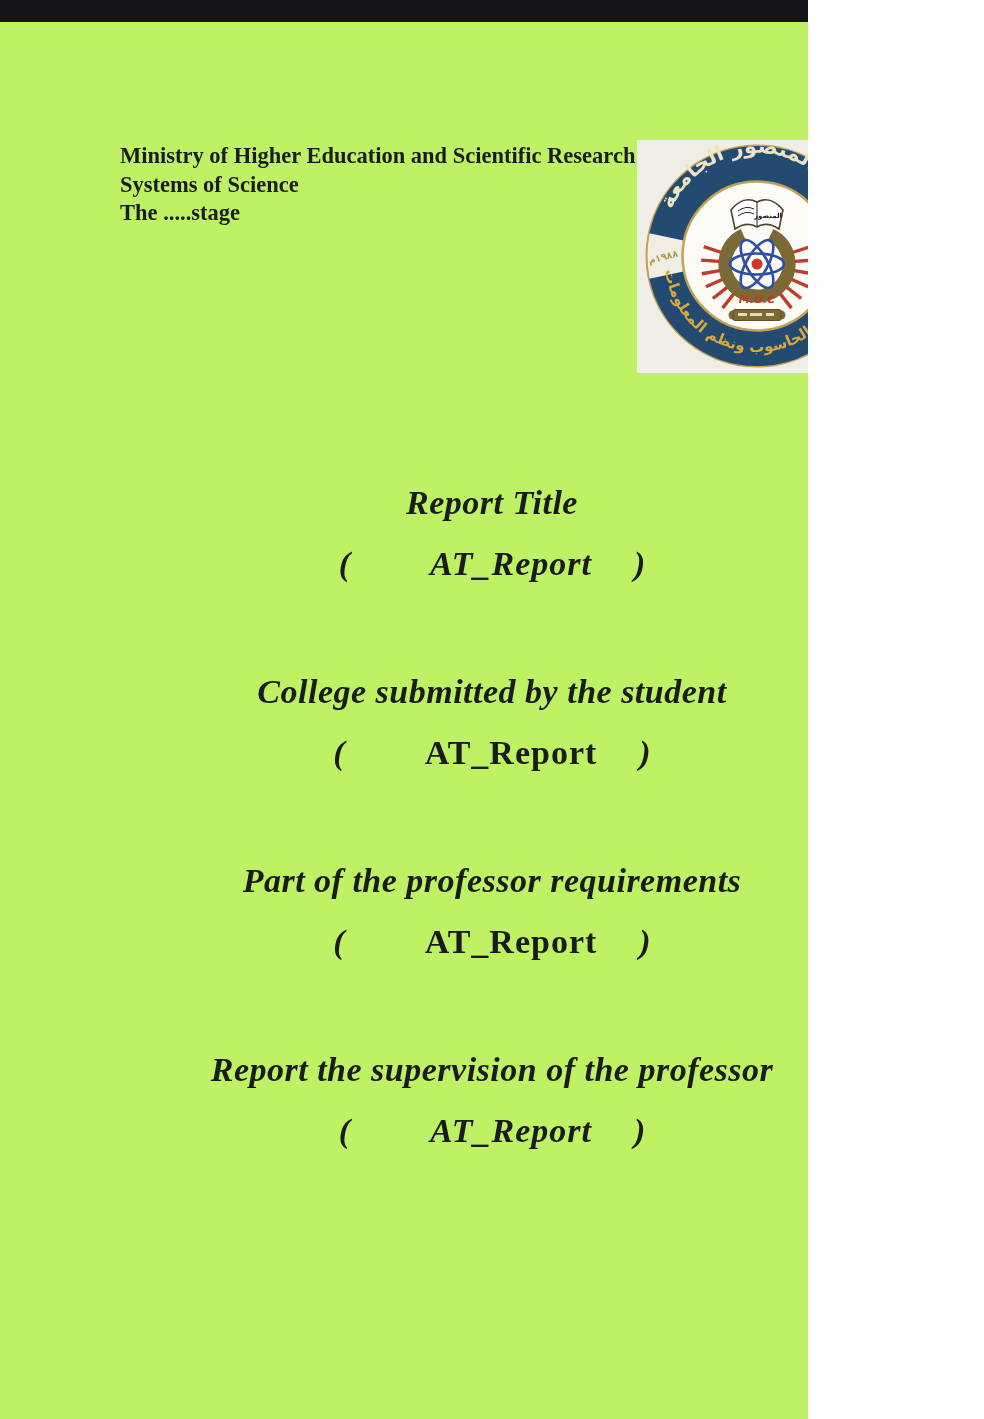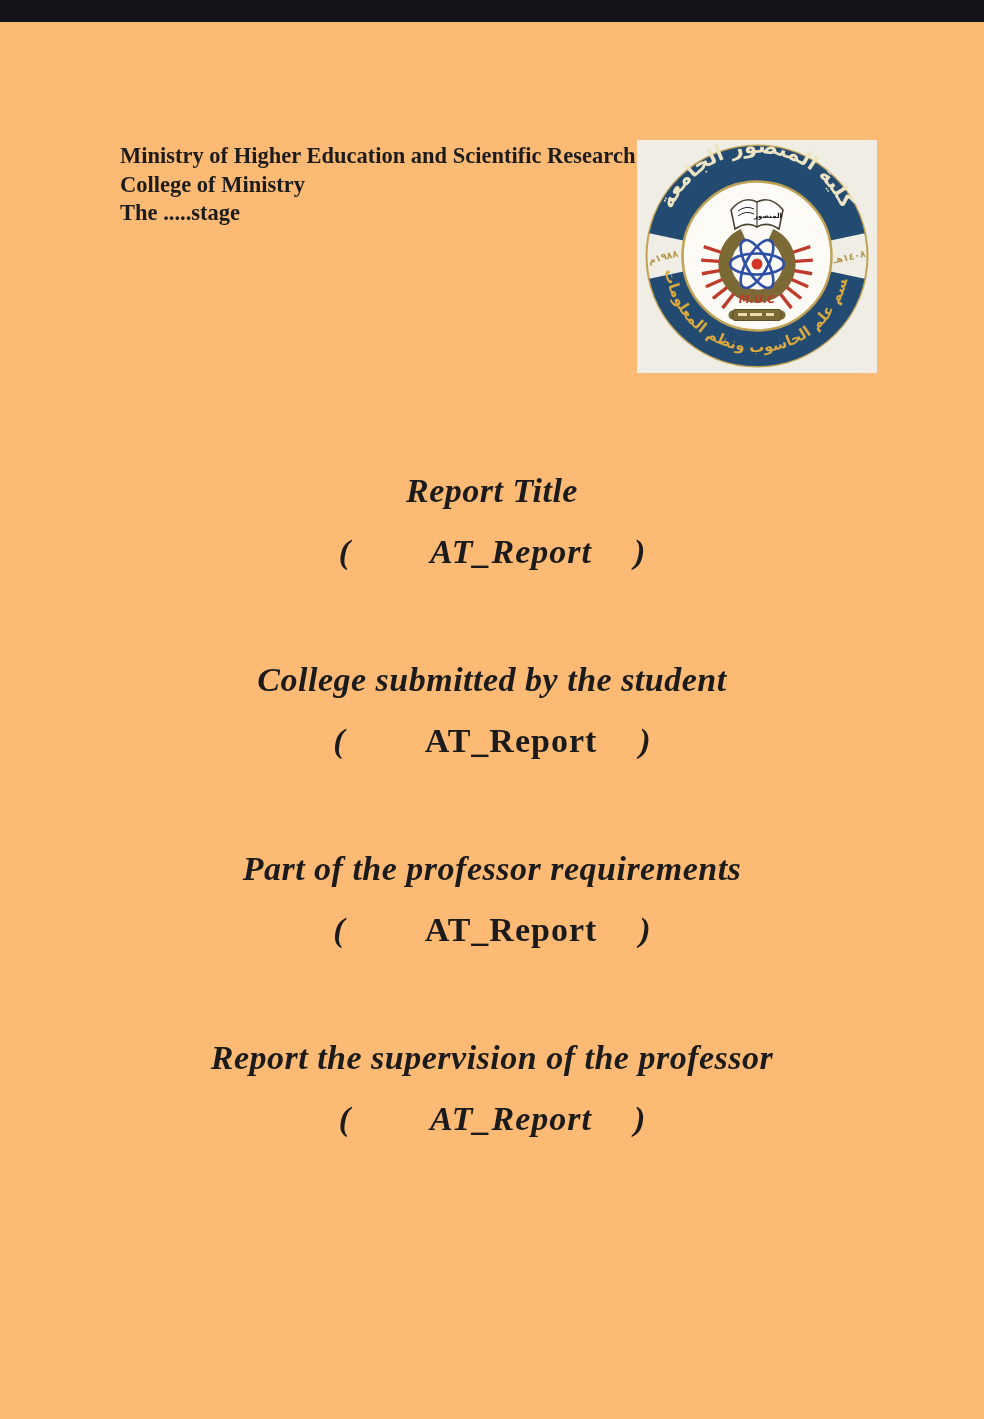--- a/index.html
+++ b/index.html
@@ -1,19 +1,19 @@
 <!DOCTYPE html>
 <html><head>
 <meta charset="utf-8">
 <style>
   html,body { margin:0; padding:0; background:#ffffff; }
   .page {
     position:relative;
-    width:984px; height:1419px;
-    background:#fdba74;
+    width:808px; height:1419px;
+    background:#bef264;
     overflow:hidden;
     font-family:"Liberation Serif", serif;
     color:#1b1b1b;
   }
   .topbar {
     position:absolute; top:0; left:0;
     width:984px; height:22px;
     background:#14141a;
   }
   .header-block {
@@ -31,21 +31,21 @@
     width:240px; height:233px;
   }
   .sections {
     position:absolute;
     top:470px; left:0;
     width:984px;
     text-align:center;
   }
   .sec { margin:0 0 86px 0; }
   .sec-title {
-    margin:0 0 18px 0;
+    margin:12px 0 18px 0;
     font-size:34px;
     font-weight:bold;
     font-style:italic;
     line-height:1.25;
     letter-spacing:0.5px;
   }
   .paren-line {
     display:flex;
     justify-content:center;
     align-items:baseline;
@@ -81,21 +81,21 @@
 </style>
 </head>
 <body>
 
 <div class="page">
 
   <div class="topbar"></div>
 
   <div class="header-block">
     <div>Ministry of Higher Education and Scientific Research</div>
-    <div>College of Ministry</div>
+    <div>Systems of Science</div>
     <div>The .....stage</div>
   </div>
 
   <div class="logo-box">
     <svg width="240" height="233" viewBox="0 0 240 233" xmlns="http://www.w3.org/2000/svg">
 
       <rect x="0" y="0" width="240" height="233" fill="#f0ede5"></rect>
 
       <circle cx="120" cy="116" r="110.5" fill="none" stroke="#bfa254" stroke-width="2"></circle>
 

